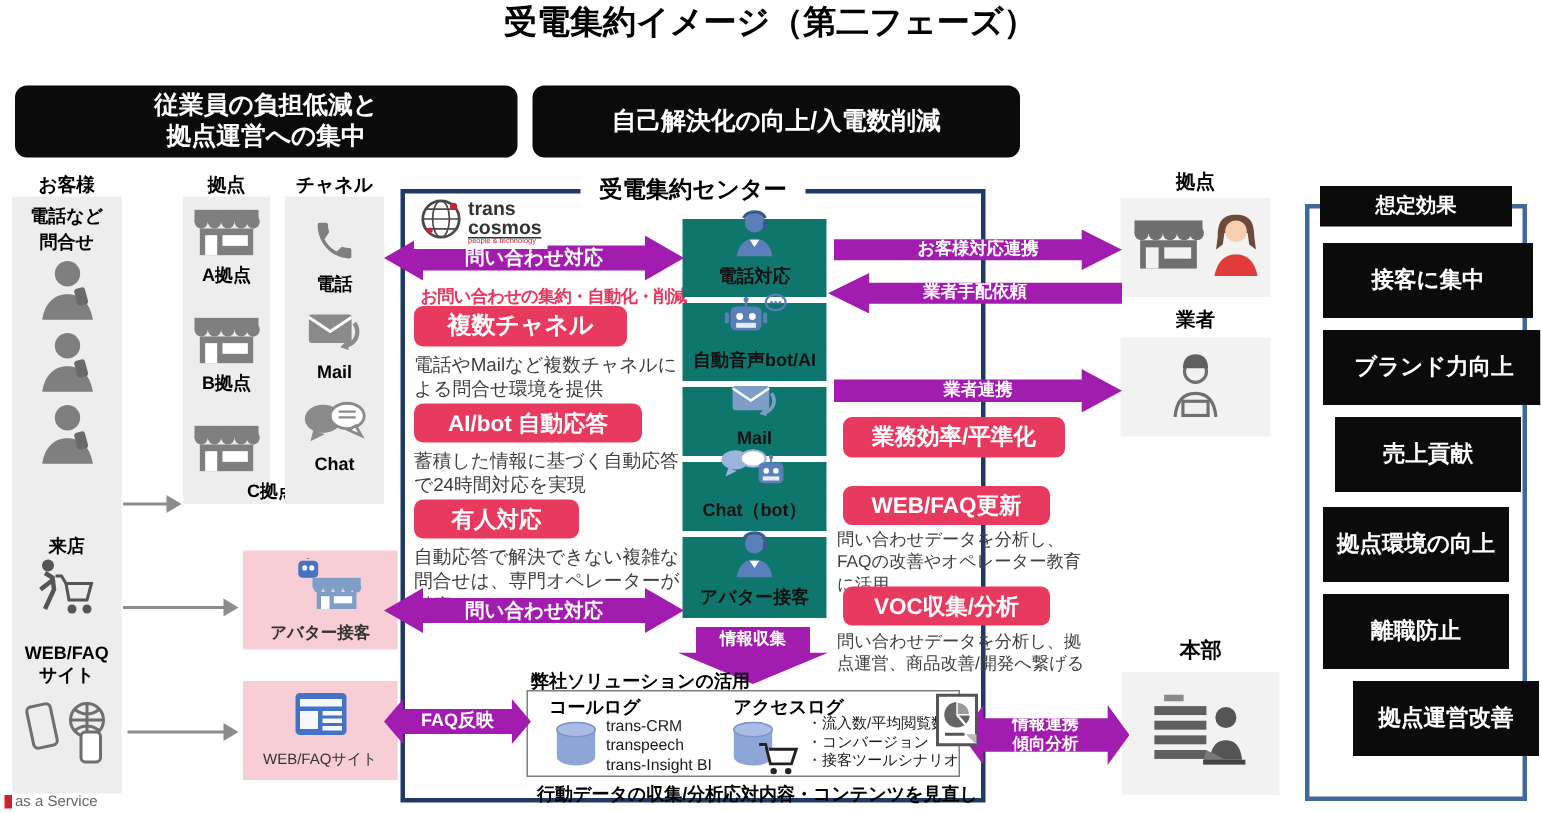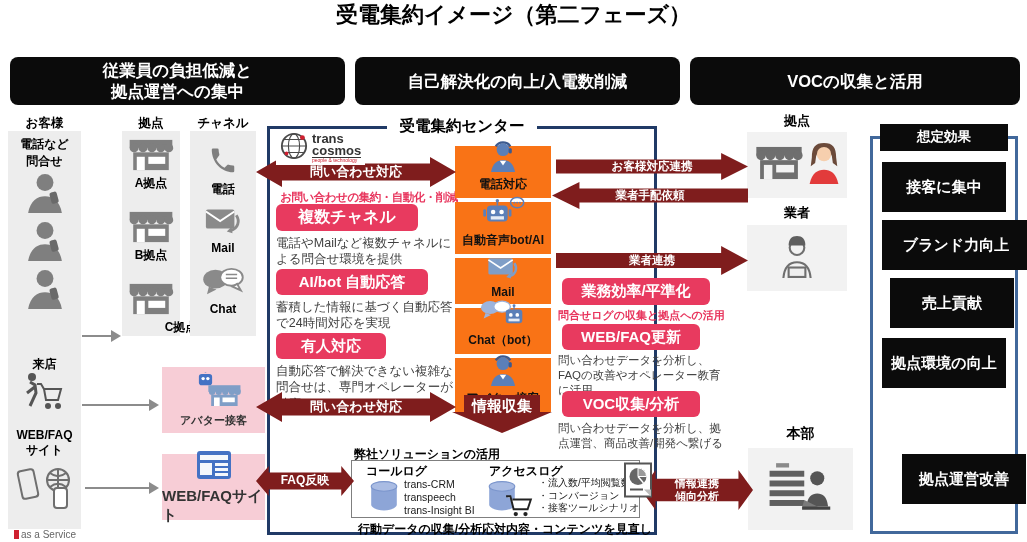--- a/index.html
+++ b/index.html
@@ -5,24 +5,24 @@
   html,body{margin:0;padding:0;background:#fff;}
   #stage{position:relative;width:1027px;height:542px;background:#fff;overflow:hidden;
          font-family:"Liberation Sans","DejaVu Sans",sans-serif;color:#000;}
   .abs{position:absolute;}
   .blackbox{background:#0b0b0b;color:#fff;font-weight:bold;display:flex;align-items:center;
             justify-content:center;text-align:center;border-radius:8px;line-height:1.25;}
   .badge{background:#e83a5f;color:#fff;font-weight:bold;display:flex;align-items:center;
          justify-content:center;border-radius:6px;white-space:nowrap;}
   .desc{color:#3f3f3f;font-size:12.5px;line-height:1.3;}
   .graybox{background:#ededed;}
-  .cell{background:#f97316;display:flex;flex-direction:column;align-items:center;
+  .cell{background:#0f766e;display:flex;flex-direction:column;align-items:center;
         justify-content:flex-end;padding-bottom:5px;box-sizing:border-box;}
   .cell .lbl{font-weight:bold;font-size:12px;color:#111;white-space:nowrap;}
-  .arrow{background:#7f1d1d;color:#fff;font-weight:bold;display:flex;align-items:center;
+  .arrow{background:#a21caf;color:#fff;font-weight:bold;display:flex;align-items:center;
          justify-content:center;text-align:center;line-height:1.15;}
   .dbl{clip-path:polygon(0 50%,13% 0,13% 22%,87% 22%,87% 0,100% 50%,87% 100%,87% 78%,13% 78%,13% 100%);}
   .ar{clip-path:polygon(0 24%,86% 24%,86% 0,100% 50%,86% 100%,86% 76%,0 76%);}
   .al{clip-path:polygon(100% 24%,14% 24%,14% 0,0 50%,14% 100%,14% 76%,100% 76%);}
   .ad{clip-path:polygon(12% 0,88% 0,88% 45%,100% 45%,50% 100%,0 45%,12% 45%);
       align-items:flex-start;padding-top:2px;box-sizing:border-box;}
   .garrow{height:2px;background:#8c8c8c;}
   .garrow:after{content:"";position:absolute;right:-9px;top:-5px;
       border-left:10px solid #8c8c8c;border-top:6px solid transparent;border-bottom:6px solid transparent;}
   .pink{background:#f7cdd6;display:flex;flex-direction:column;align-items:center;
@@ -36,21 +36,20 @@
 </head>
 <body>
 
 <div id="stage">
 
   <div class="abs pre" style="left:0;top:4;width:1027px;text-align:center;font-size:22px;font-weight:bold;">受電集約イメージ（第二フェーズ）</div>
 
   <div class="abs blackbox pre" style="left:10px;top:57px;width:335px;height:48px;font-size:16.5px;">従業員の負担低減と
 拠点運営への集中</div>
   <div class="abs blackbox pre" style="left:355px;top:57px;width:325px;height:48px;font-size:16.5px;">自己解決化の向上/入電数削減</div>
-  <div class="abs blackbox pre" style="left:690px;top:57px;width:330px;height:48px;font-size:16.5px;">VOCの収集と活用</div>
 
   <div class="abs collbl pre" style="left:8px;top:115px;width:73px;">お客様</div>
   <div class="abs collbl pre" style="left:122px;top:115px;width:58px;">拠点</div>
   <div class="abs collbl pre" style="left:190px;top:115px;width:66px;">チャネル</div>
 
   <div class="abs graybox" style="left:8px;top:131px;width:73px;height:398px;"></div>
   <div class="abs collbl pre" style="left:8px;top:136px;width:73px;font-size:12px;">電話など
 問合せ</div>
 
   <div class="abs" style="left:26px;top:170px;">
@@ -205,21 +204,21 @@
     <span>
       <svg width="36" height="30" viewBox="0 0 36 30">
           <rect x="1" y="1" width="34" height="28" rx="3" fill="#4472c4"></rect>
           <rect x="4" y="5" width="28" height="5" fill="#fff" opacity="0.95"></rect>
           <rect x="4" y="13" width="12" height="12" fill="#fff" opacity="0.95"></rect>
           <rect x="19" y="13" width="13" height="3" fill="#fff" opacity="0.95"></rect>
           <rect x="19" y="18" width="13" height="3" fill="#fff" opacity="0.95"></rect>
           <rect x="19" y="23" width="13" height="3" fill="#fff" opacity="0.95"></rect>
         </svg>
     </span>
-    <span style="font-size:15px;font-weight:bold;color:#333;" class="pre">WEB/FAQサイト</span>
+    <span style="font-size:10px;font-weight:normal;color:#333;" class="pre">WEB/FAQサイト</span>
   </div>
 
   <div class="abs" style="left:267px;top:126px;width:390px;height:409px;border:3px solid #203a66;box-sizing:border-box;"></div>
   <div class="abs" style="left:267px;top:116px;width:390px;text-align:center;z-index:3;">
     <span style="background:#fff;padding:0 12px;font-weight:bold;font-size:15.5px;" class="pre">受電集約センター</span>
   </div>
 
   <div class="abs" style="left:276px;top:131px;display:flex;align-items:center;gap:4px;z-index:3;background:#fff;padding:1px 4px;">
     <span>
       <svg width="28" height="28" viewBox="0 0 30 30" fill="none" stroke="#4a4a4a">
@@ -314,21 +313,21 @@
           <circle cx="18" cy="12" r="8" fill="#5b7fb8"></circle>
           <path d="M9 8a10 9 0 0118 0" stroke="#3c5a8f" stroke-width="3" fill="none"></path>
           <rect x="25" y="10" width="4" height="7" rx="2" fill="#3c5a8f"></rect>
           <path d="M3 40c2-11 8-15 15-15s13 4 15 15z" fill="#5b7fb8"></path>
           <path d="M14 26l4 6 4-6z" fill="#fff"></path>
         </svg>
     </span>
     <span class="lbl pre">アバター接客</span>
   </div>
 
-  <div class="abs arrow ad pre" style="left:452px;top:395px;width:100px;height:38px;font-size:15px;justify-content:center;">情報収集</div>
+  <div class="abs arrow ad pre" style="left:452px;top:418px;width:100px;height:38px;font-size:11px;justify-content:center;">情報収集</div>
 
   <div class="abs soltitle pre" style="left:354px;top:446px;">弊社ソリューションの活用</div>
   <div class="abs" style="left:351px;top:460px;width:289px;height:58px;border:1.5px solid #7f7f7f;background:#fff;box-sizing:border-box;"></div>
   <div class="abs soltitle pre" style="left:366px;top:463px;">コールログ</div>
   <div class="abs" style="left:368px;top:481px;">
     <svg width="32" height="30" viewBox="0 0 30 28">
         <path d="M3 5v17c0 3 5.4 5.5 12 5.5s12-2.5 12-5.5V5" fill="#8da5d7"></path>
         <ellipse cx="15" cy="5" rx="12" ry="4.5" fill="#aabce3" stroke="#7b95cc"></ellipse>
       </svg>
   </div>
@@ -355,21 +354,20 @@
   <div class="abs soltitle pre" style="left:358px;top:521px;">行動データの収集/分析</div>
   <div class="abs soltitle pre" style="left:482px;top:521px;">応対内容・コンテンツを見直し</div>
 
   <div class="abs arrow dbl pre" style="left:256px;top:466px;width:98px;height:30px;font-size:12px;z-index:2;">FAQ反映</div>
 
   <div class="abs arrow ar pre" style="left:556px;top:153px;width:192px;height:27px;font-size:11.5px;z-index:2;">お客様対応連携</div>
   <div class="abs arrow al pre" style="left:552px;top:182px;width:196px;height:27px;font-size:11.5px;z-index:2;">業者手配依頼</div>
   <div class="abs arrow ar pre" style="left:556px;top:246px;width:192px;height:29px;font-size:11.5px;z-index:2;">業者連携</div>
 
   <div class="abs badge pre" style="left:562px;top:278px;width:148px;height:27px;font-size:15px;z-index:2;">業務効率/平準化</div>
-  <div class="abs rednote pre" style="left:558px;top:308px;width:170px;font-size:11px;">問合せログの収集と拠点への活用</div>
   <div class="abs badge pre" style="left:562px;top:324px;width:138px;height:26px;font-size:15px;">WEB/FAQ更新</div>
   <div class="abs desc pre" style="left:558px;top:353px;width:164px;font-size:11.5px;">問い合わせデータを分析し、FAQの改善やオペレーター教育に活用</div>
   <div class="abs badge pre" style="left:562px;top:391px;width:138px;height:26px;font-size:15px;">VOC収集/分析</div>
   <div class="abs desc pre" style="left:558px;top:421px;width:170px;font-size:11.5px;">問い合わせデータを分析し、拠点運営、商品改善/開発へ繋げる</div>
 
   <div class="abs arrow dbl pre" style="left:641px;top:470px;width:112px;height:40px;font-size:11px;z-index:2;">情報連携
 傾向分析</div>
   <div class="abs" style="left:624px;top:462px;z-index:3;">
     <svg width="30" height="37" viewBox="0 0 30 36">
         <rect x="1" y="1" width="26" height="33" fill="#fff" stroke="#555" stroke-width="2"></rect>
@@ -431,24 +429,25 @@
           <circle cx="48" cy="16" r="6.5" fill="#555"></circle>
           <path d="M38 42c1-9 5-12 10-12s9 3 10 12z" fill="#555"></path>
           <path d="M36 36l14 7H34z" fill="#7a7a7a"></path>
           <rect x="34" y="42" width="26" height="3" fill="#444"></rect>
         </svg>
     </span>
   </div>
 
   <div class="abs" style="left:870px;top:136px;width:148px;height:398px;border:3px solid #41689b;box-sizing:border-box;background:#fff;"></div>
   <div class="abs blackbox pre" style="left:880px;top:124px;width:128px;height:27px;font-size:13.5px;border-radius:0;z-index:2;">想定効果</div>
-  <div class="abs blackbox pre" style="left:882px;top:162px;width:124px;height:50px;font-size:15px;border-radius:0;">接客に集中</div>
+  <div class="abs blackbox pre" style="left:882px;top:162px;width:140px;height:50px;font-size:15px;border-radius:0;">接客に集中</div>
   <div class="abs blackbox pre" style="left:882px;top:220px;width:148px;height:50px;font-size:15px;border-radius:0;">ブランド力向上</div>
   <div class="abs blackbox pre" style="left:890px;top:278px;width:124px;height:50px;font-size:15px;border-radius:0;">売上貢献</div>
   <div class="abs blackbox pre" style="left:882px;top:338px;width:124px;height:50px;font-size:15px;border-radius:0;">拠点環境の向上</div>
+  <div class="abs blackbox pre" style="left:882px;top:396px;width:124px;height:50px;font-size:15px;border-radius:0;">離職防止</div>
   <div class="abs blackbox pre" style="left:882px;top:454px;width:124px;height:50px;font-size:15px;border-radius:0;margin-left:20px;">拠点運営改善</div>
 
-  <div class="abs" style="left:14px;top:529px;font-size:10px;color:#666;display:flex;align-items:center;gap:2px;">
+  <div class="abs" style="left:3px;top:529px;font-size:10px;color:#666;display:flex;align-items:center;gap:2px;">
     <span style="display:inline-block;width:5px;height:9px;background:#cf2030;"></span>
     <span class="pre">as a Service</span>
   </div>
 
 </div>
 
 </body></html>

